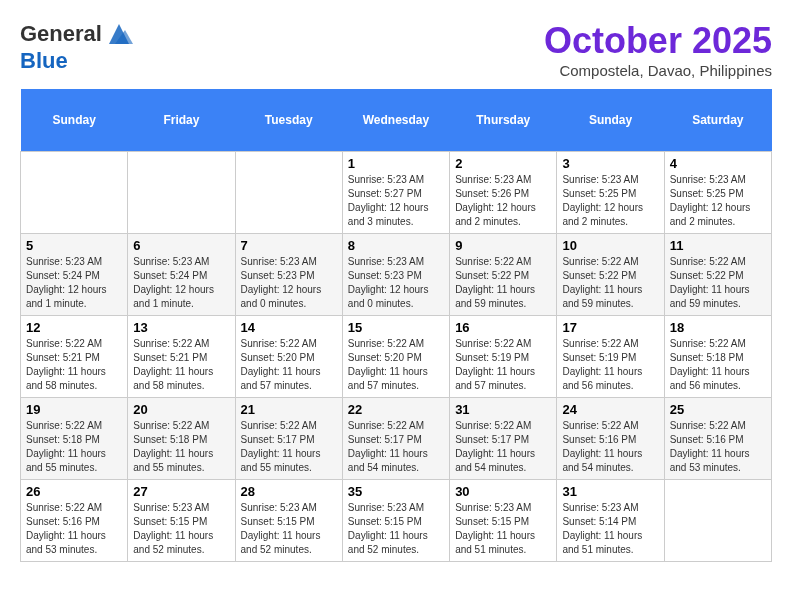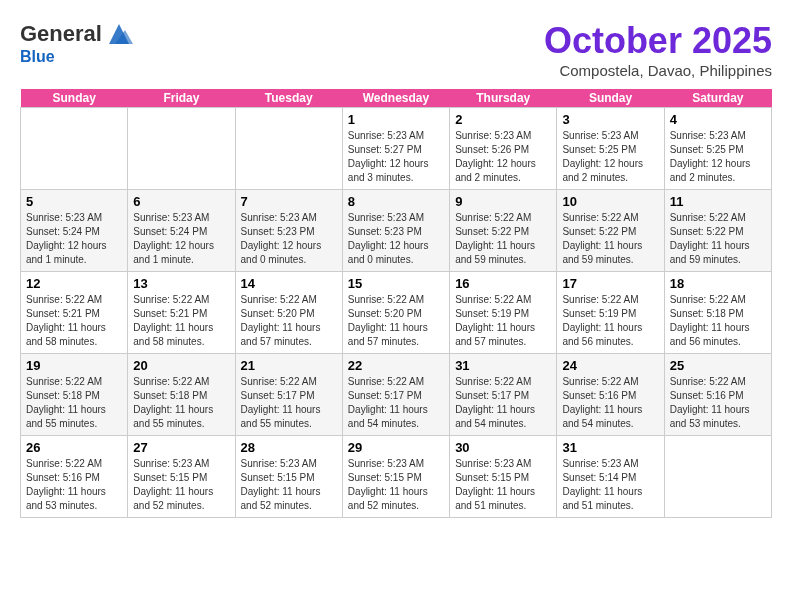--- a/index.html
+++ b/index.html
@@ -34,24 +34,24 @@
       font-size: 15px;
       color: #444;
       text-align: right;
     }
     table {
       width: 100%;
       border-collapse: collapse;
       font-size: 11px;
     }
     .day-header {
-      background-color: #ec4899;
+      background-color: #3b82f6;
       color: white;
       text-align: center;
-      padding: 2px 4px;
+      padding: 24px 4px;
       font-size: 12px;
       font-weight: bold;
     }
     td {
       border: 1px solid #ccc;
       vertical-align: top;
       padding: 4px 5px;
       width: calc(100% / 7);
       min-height: 80px;
       height: 80px;
@@ -79,21 +79,21 @@
 <div class="header">
   <div class="logo">
     <div>
       <div style="display:flex; align-items:center;">
         <span class="logo-general" style="font-size:22px;font-weight:bold;">General</span>
         <svg width="28" height="28" viewBox="0 0 28 28" style="margin-left:3px;">
           <polygon points="4,24 14,4 24,24" fill="#1565c0" opacity="0.85"></polygon>
           <polygon points="10,24 20,10 28,24" fill="#1565c0" opacity="0.6"></polygon>
         </svg>
       </div>
-      <span class="logo-blue" style="font-size:16px;font-weight:bold;color:#1565c0;">Blue</span>
+      <span class="logo-blue" style="font-size:22px;font-weight:bold;color:#1565c0;">Blue</span>
     </div>
   </div>
   <div class="title-block">
     <div class="month-title">October 2025</div>
     <div class="subtitle">Compostela, Davao, Philippines</div>
   </div>
 </div>
 
 <table>
   <thead>
@@ -226,21 +226,21 @@
         </td>
         <td>
           <span class="day-num">27</span>
           <div class="day-info">Sunrise: 5:23 AM<br>Sunset: 5:15 PM<br>Daylight: 11 hours and 52 minutes.</div>
         </td>
         <td>
           <span class="day-num">28</span>
           <div class="day-info">Sunrise: 5:23 AM<br>Sunset: 5:15 PM<br>Daylight: 11 hours and 52 minutes.</div>
         </td>
         <td>
-          <span class="day-num">29</span>
+          <span class="day-num">35</span>
           <div class="day-info">Sunrise: 5:23 AM<br>Sunset: 5:15 PM<br>Daylight: 11 hours and 52 minutes.</div>
         </td>
         <td>
           <span class="day-num">30</span>
           <div class="day-info">Sunrise: 5:23 AM<br>Sunset: 5:15 PM<br>Daylight: 11 hours and 51 minutes.</div>
         </td>
         <td>
           <span class="day-num">31</span>
           <div class="day-info">Sunrise: 5:23 AM<br>Sunset: 5:14 PM<br>Daylight: 11 hours and 51 minutes.</div>
         </td>

